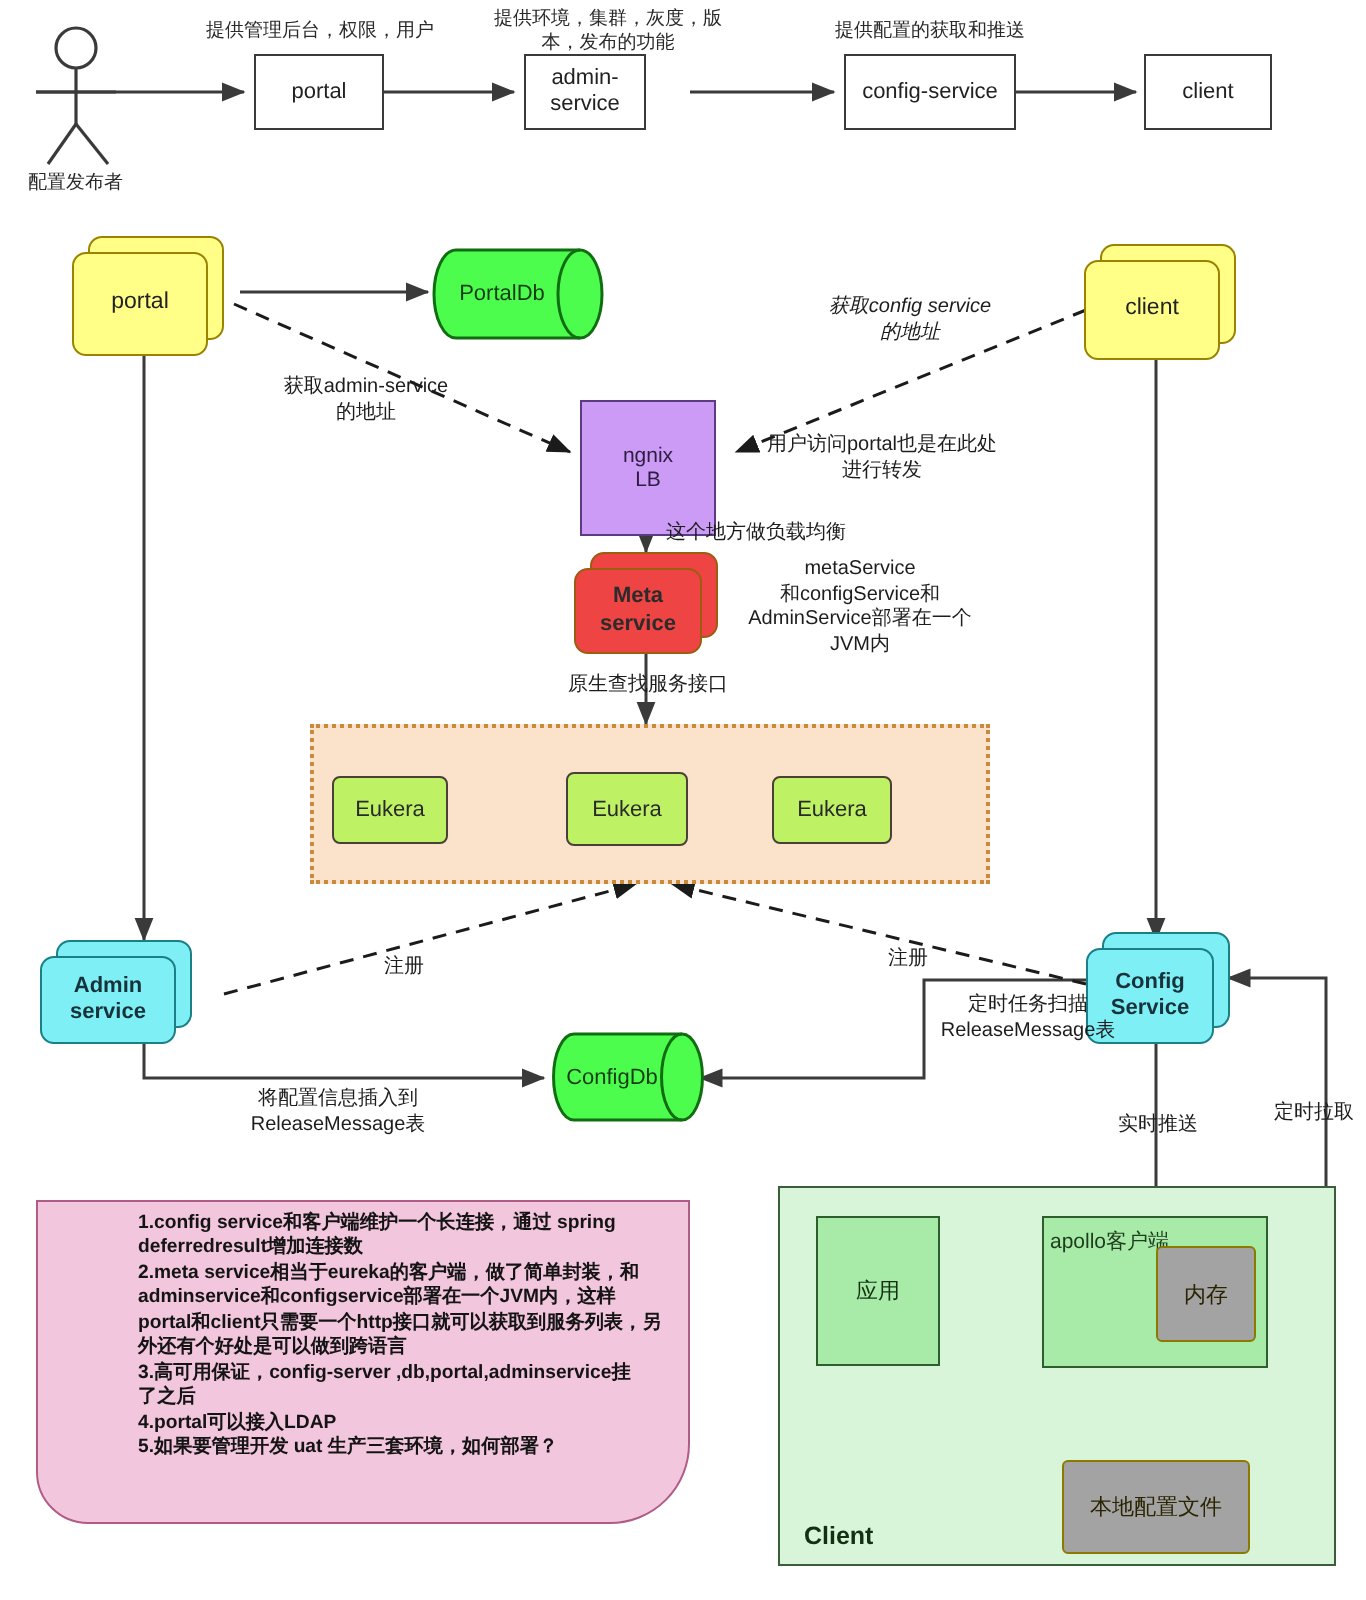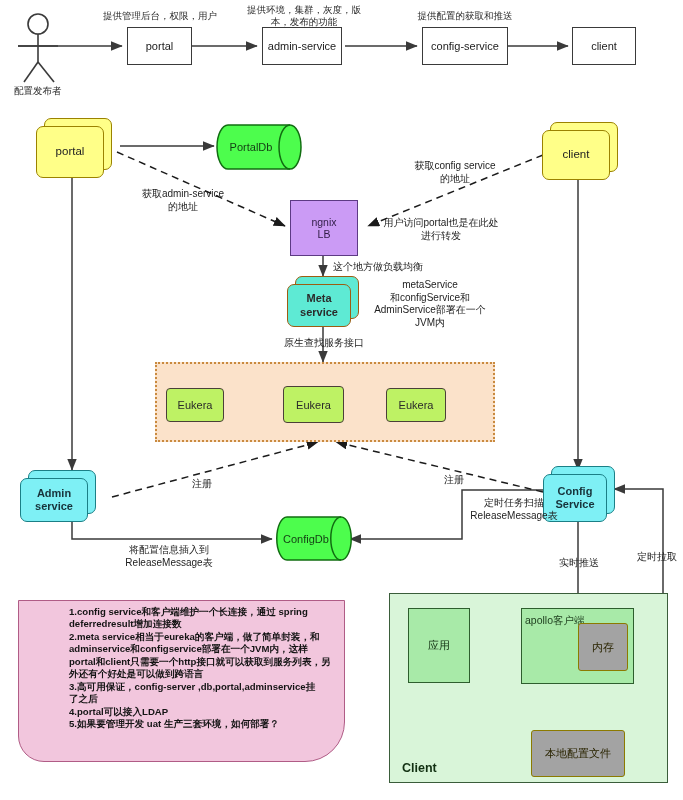--- a/index.html
+++ b/index.html
@@ -10,21 +10,21 @@
   .node{position:absolute;box-sizing:border-box;display:flex;align-items:center;
         justify-content:center;text-align:center;line-height:1.15;}
   .plainbox{background:#fff;border:1.6px solid #3a3a3a;font-size:11px;color:#222;}
   .stack{position:absolute;}
   .stack .sh{position:absolute;box-sizing:border-box;border-radius:7px;}
   .stack .fr{position:absolute;left:0;top:8px;right:8px;bottom:0;box-sizing:border-box;
              border-radius:7px;display:flex;align-items:center;justify-content:center;
              text-align:center;line-height:1.2;}
   .yellow .sh,.yellow .fr{background:#ffff88;border:1.4px solid #9b8200;}
   .yellow .fr{color:#222;font-size:11.5px;}
-  .orange .sh,.orange .fr{background:#5eead4;border:1.4px solid #9d5c12;text-align:center;}
+  .orange .sh,.orange .fr{background:#ef4444;border:1.4px solid #9d5c12;text-align:center;}
   .orange .fr{color:#2b2b2b;font-size:11px;font-weight:bold;}
   .cyan .sh,.cyan .fr{background:#7ef0f5;border:1.4px solid #1b7f86;}
   .cyan .fr{color:#17323a;font-size:11px;font-weight:bold;}
   .purplebox{background:#cb9bf5;border:1.5px solid #5d3a84;color:#2f1c45;font-size:10.5px;}
   .cyl{position:absolute;}
   .cyl .lbl{position:absolute;left:0;top:0;width:100%;height:100%;display:flex;
             align-items:center;justify-content:center;font-size:11px;color:#143d14;
             padding-right:16px;box-sizing:border-box;}
   .eureka-wrap{position:absolute;background:#fbe2ca;border:2px dotted #c98a3f;box-sizing:border-box;}
   .eureka{position:absolute;background:#bef264;border:1.6px solid #4a4038;border-radius:4px;
@@ -109,21 +109,21 @@
 
     <g stroke="#5a5045" stroke-width="1.6" fill="none" stroke-dasharray="2,3">
       <line x1="222" y1="403" x2="280" y2="403"></line>
       <line x1="342" y1="403" x2="386" y2="403"></line>
     </g>
   </svg>
 
   <div class="node plainbox" style="left:127px;top:27px;width:65px;height:38px;">
     <span>portal</span>
   </div>
-  <div class="node plainbox" style="left:262px;top:27px;width:80px;height:38px;">
+  <div class="node plainbox" style="left:262px;top:27px;width:61px;height:38px;">
     <span>admin-service</span>
   </div>
   <div class="node plainbox" style="left:422px;top:27px;width:86px;height:38px;">
     <span>config-service</span>
   </div>
   <div class="node plainbox" style="left:572px;top:27px;width:64px;height:38px;">
     <span>client</span>
   </div>
 
   <div class="topcap" style="left:95px;top:10px;width:130px;">提供管理后台，权限，用户</div>
@@ -143,21 +143,21 @@
   </div>
 
   <div class="cyl" style="left:216px;top:124px;width:86px;height:46px;">
     <svg width="86" height="46">
       <path d="M12,1 L74,1 A11,22 0 0 1 74,45 L12,45 A11,22 0 0 1 12,1 z" fill="#4dfd4d" stroke="#116d11" stroke-width="1.5"></path>
       <path d="M74,1 A11,22 0 0 0 74,45" fill="none" stroke="#116d11" stroke-width="1.5"></path>
     </svg>
     <div class="lbl">PortalDb</div>
   </div>
 
-  <div class="node purplebox" style="left:290px;top:200px;width:68px;height:56px;white-space:pre-line;">
+  <div class="node purplebox" style="left:290px;top:200px;width:68px;height:68px;white-space:pre-line;">
     <span>ngnix
 LB</span>
   </div>
 
   <div class="stack orange" style="left:287px;top:276px;width:72px;height:51px;">
     <div class="sh" style="left:8px;top:0;right:0;bottom:8px;"></div>
     <div class="fr" style="white-space:pre-line;">Meta
 service</div>
   </div>
 
@@ -202,21 +202,21 @@
   <div class="apollolbl" style="left:525px;top:614px;">apollo客户端</div>
   <div class="ybox" style="left:578px;top:623px;width:50px;height:48px;">
     <span>内存</span>
   </div>
   <div class="ybox" style="left:531px;top:730px;width:94px;height:47px;">
     <span>本地配置文件</span>
   </div>
 
   <div class="note" style="left:118px;top:188px;width:130px;">获取admin-service
 的地址</div>
-  <div class="note" style="left:385px;top:160px;width:140px;">获取config service
+  <div class="note" style="left:385px;top:148px;width:140px;font-style:italic;">获取config service
 的地址</div>
   <div class="note" style="left:368px;top:217px;width:146px;">用户访问portal也是在此处
 进行转发</div>
   <div class="note l" style="left:333px;top:261px;width:150px;">这个地方做负载均衡</div>
   <div class="note" style="left:360px;top:279px;width:140px;">metaService
 和configService和
 AdminService部署在一个
 JVM内</div>
   <div class="note" style="left:256px;top:337px;width:136px;">原生查找服务接口</div>
   <div class="note" style="left:182px;top:478px;width:40px;">注册</div>

